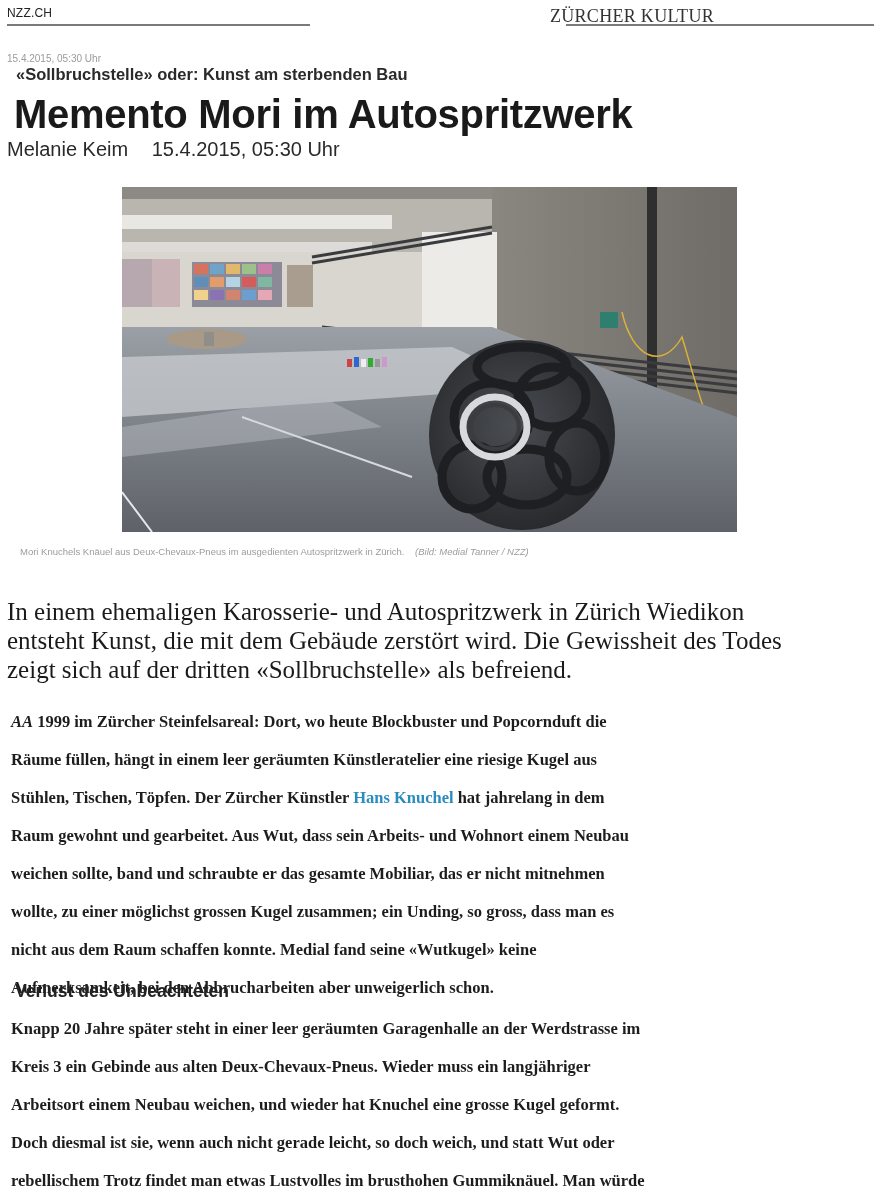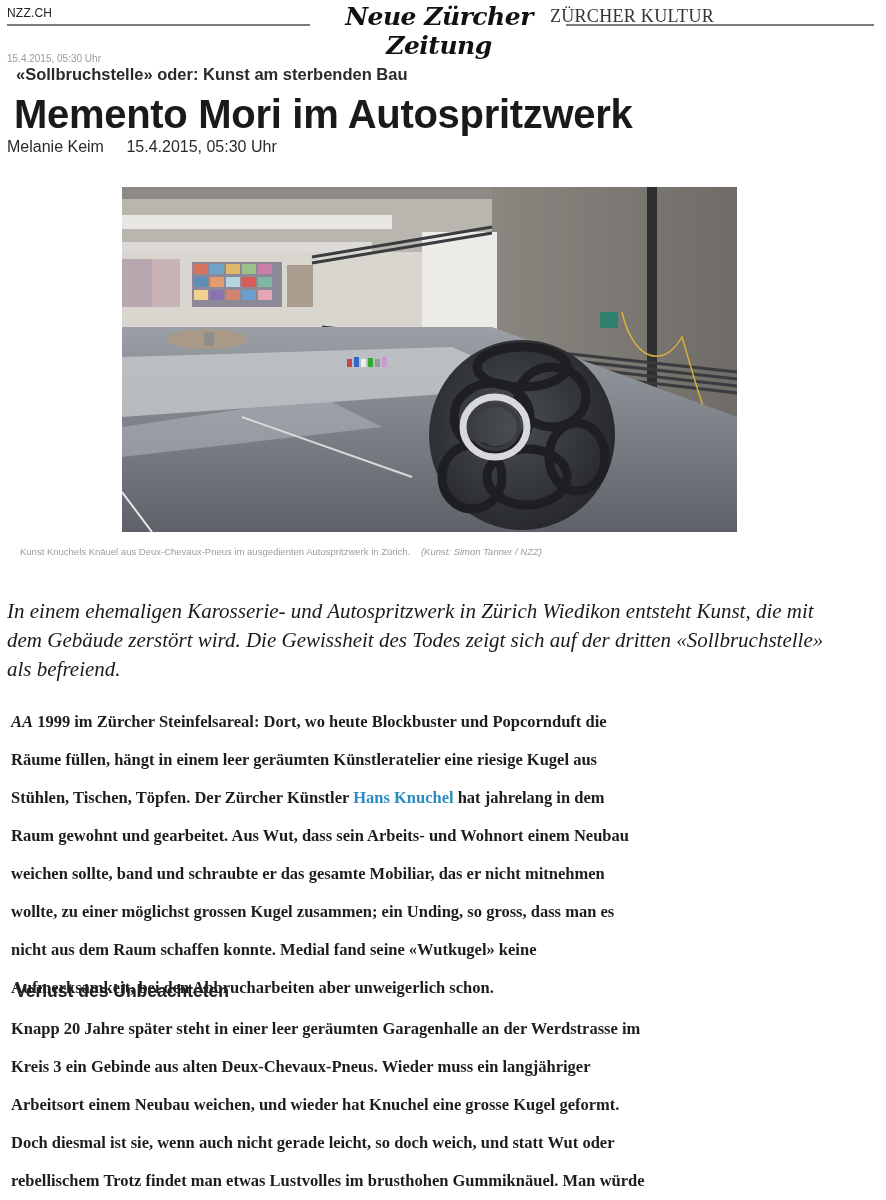--- a/index.html
+++ b/index.html
@@ -8,43 +8,42 @@
   .masthead { position: absolute; left: 0; top: 0; width: 726px; height: 48px; }
   .mast-rule-left { position: absolute; left: 7px; top: 24px; width: 303px; height: 2px; background: #7a7a7a; }
   .mast-rule-right { position: absolute; left: 566px; top: 24px; width: 308px; height: 2px; background: #7a7a7a; }
   .mast-site { position: absolute; left: 7px; top: 6px; font-family: "Liberation Sans", sans-serif; font-size: 12px; color: #222; letter-spacing: 0.2px; }
   .mast-section { position: absolute; right: 12px; top: 6px; font-family: "Liberation Serif", serif; font-size: 18px; color: #333; letter-spacing: 0.3px; }
   .mast-logo { position: absolute; left: 314px; top: 2px; width: 250px; text-align: center; font-family: "DejaVu Serif", serif; font-weight: bold; font-size: 25px; color: #111; letter-spacing: -0.5px; font-style: italic; }
 
   .meta-date { position: absolute; left: 7px; top: 53px; font-family: "Liberation Sans", sans-serif; font-size: 10px; color: #9a9a9a; }
   .kicker { position: absolute; left: 7px; top: 65px; font-family: "Liberation Sans", sans-serif; font-weight: bold; font-size: 16.5px; color: #2a2a2a; margin-left: 9px; }
   .headline { position: absolute; left: 6px; top: 84px; font-family: "Liberation Sans", sans-serif; font-weight: bold; font-size: 40px; color: #1a1a1a; letter-spacing: -0.3px; white-space: nowrap; }
-  .byline { position: absolute; left: 7px; top: 138px; font-family: "Liberation Sans", sans-serif; font-size: 16px; color: #2a2a2a; }
+  .byline { position: absolute; left: 7px; top: 138px; font-family: "Liberation Sans", sans-serif; font-size: 20px; color: #2a2a2a; }
   .byline .author { margin-right: 18px; }
 
   .photo { position: absolute; left: 122px; top: 187px; width: 615px; height: 345px; overflow: hidden; background: #7d7f83; }
   .caption { position: absolute; left: 20px; top: 546px; font-family: "Liberation Sans", sans-serif; font-size: 9.5px; color: #9c9c9c; white-space: nowrap; }
   .caption .credit { font-style: italic; margin-left: 8px; }
 
-  .lead { position: absolute; left: 7px; top: 597px; width: 820px; font-family: "Liberation Serif", serif; font-size: 21px; line-height: 29px; color: #1a1a1a; font-style: italic; }
+  .lead { position: absolute; left: 7px; top: 597px; width: 820px; font-family: "Liberation Serif", serif; font-size: 25px; line-height: 29px; color: #1a1a1a; }
   .body-text { position: absolute; left: 11px; width: 640px; font-family: "Liberation Serif", serif; font-size: 16.5px; line-height: 38px; color: #1d1d1d; font-weight: bold; }
   .p1 { top: 703px; }
   .p2 { top: 1010px; }
   .body-text .initial { font-style: italic; }
   .body-text a { color: #2a8bbf; text-decoration: none; }
   .subhead { position: absolute; left: 7px; top: 973px; font-family: "Liberation Sans", sans-serif; font-weight: bold; font-size: 17.5px; color: #222; }
 </style>
 </head>
 <body>
 
 <header class="masthead">
   <div class="mast-rule-left"></div>
   <div class="mast-rule-right"></div>
   <span class="mast-site">NZZ.CH</span>
-  <span class="mast-logo">Neue Zürcher Zeitung</span>
   <span class="mast-section">ZÜRCHER KULTUR</span>
 </header>
 
 <div class="meta-date">15.4.2015, 05:30 Uhr</div>
 <div class="kicker">«Sollbruchstelle» oder: Kunst am sterbenden Bau</div>
 <h1 class="headline" style="margin:8px">Memento Mori im Autospritzwerk</h1>
 <div class="byline">
   <span class="author">Melanie Keim</span>
   <span>15.4.2015, 05:30 Uhr</span>
 </div>
@@ -138,22 +137,22 @@
       <ellipse cx="350" cy="290" rx="30" ry="32"></ellipse>
       <ellipse cx="455" cy="270" rx="28" ry="34"></ellipse>
       <ellipse cx="400" cy="180" rx="45" ry="20"></ellipse>
     </g>
     <ellipse cx="373" cy="240" rx="32" ry="30" fill="none" stroke="#d8d9dc" stroke-width="7"></ellipse>
     <ellipse cx="373" cy="240" rx="24" ry="22" fill="none" stroke="#3a3c40" stroke-width="4"></ellipse>
   </svg>
 </figure>
 
 <figcaption class="caption">
-  <span>Kunst Knuchels Knäuel aus Deux-Chevaux-Pneus im ausgedienten Autospritzwerk in Zürich.</span>
-  <span class="credit">(Kunst: Simon Tanner / NZZ)</span>
+  <span>Mori Knuchels Knäuel aus Deux-Chevaux-Pneus im ausgedienten Autospritzwerk in Zürich.</span>
+  <span class="credit">(Bild: Medial Tanner / NZZ)</span>
 </figcaption>
 
 <p class="lead" style="margin:0">In einem ehemaligen Karosserie- und Autospritzwerk in Zürich Wiedikon entsteht Kunst, die mit dem Gebäude zerstört wird. Die Gewissheit des Todes zeigt sich auf der dritten «Sollbruchstelle» als befreiend.</p>
 
 <p class="body-text p1" style="margin:0"><span class="initial">AA</span><span> 1999 im Zürcher Steinfelsareal: Dort, wo heute Blockbuster und Popcornduft die Räume füllen, hängt in einem leer geräumten Künstleratelier eine riesige Kugel aus Stühlen, Tischen, Töpfen. Der Zürcher Künstler </span><a href="#">Hans Knuchel</a><span> hat jahrelang in dem Raum gewohnt und gearbeitet. Aus Wut, dass sein Arbeits- und Wohnort einem Neubau weichen sollte, band und schraubte er das gesamte Mobiliar, das er nicht mitnehmen wollte, zu einer möglichst grossen Kugel zusammen; ein Unding, so gross, dass man es nicht aus dem Raum schaffen konnte. Medial fand seine «Wutkugel» keine Aufmerksamkeit, bei den Abbrucharbeiten aber unweigerlich schon.</span></p>
 
 <h2 class="subhead" style="margin:8px">Verlust des Unbeachteten</h2>
 
 <p class="body-text p2" style="margin:0">Knapp 20 Jahre später steht in einer leer geräumten Garagenhalle an der Werdstrasse im Kreis 3 ein Gebinde aus alten Deux-Chevaux-Pneus. Wieder muss ein langjähriger Arbeitsort einem Neubau weichen, und wieder hat Knuchel eine grosse Kugel geformt. Doch diesmal ist sie, wenn auch nicht gerade leicht, so doch weich, und statt Wut oder rebellischem Trotz findet man etwas Lustvolles im brusthohen Gummiknäuel. Man würde ihn gerne anstossen, ins Rollen oder gar zum Hüpfen bringen, dem Quietschen und Ächzen der Pneus lauschen. Doch</p>
 

